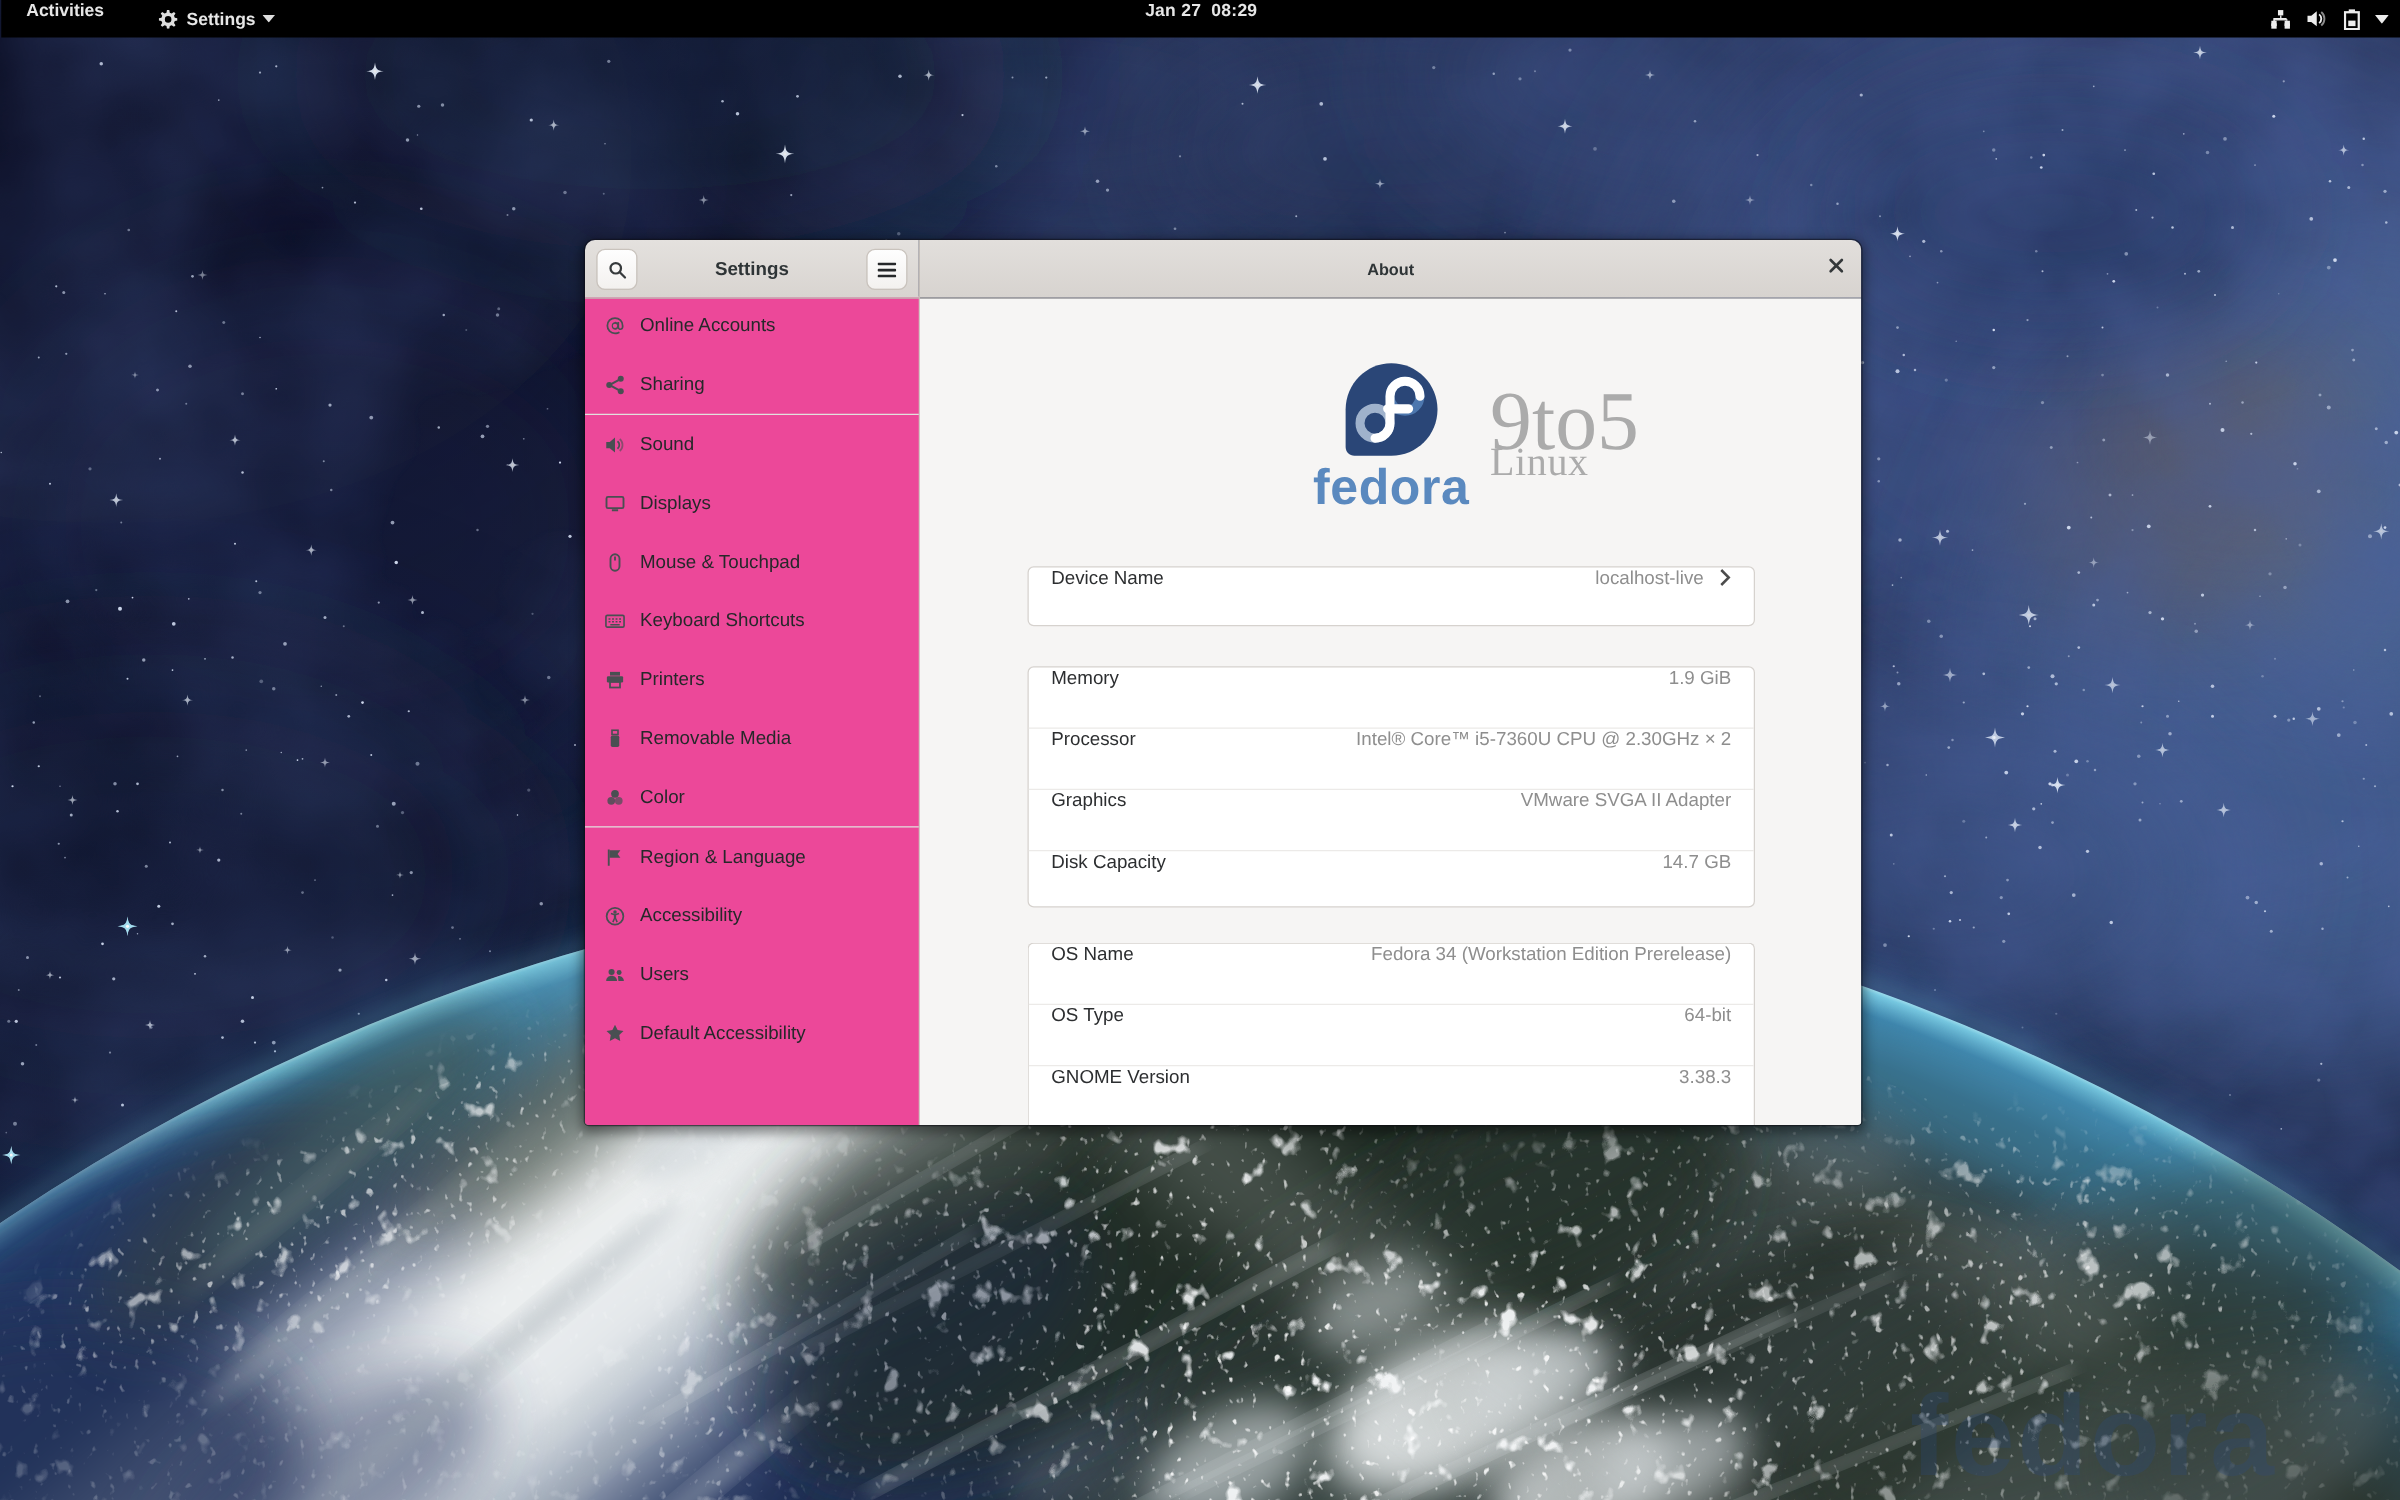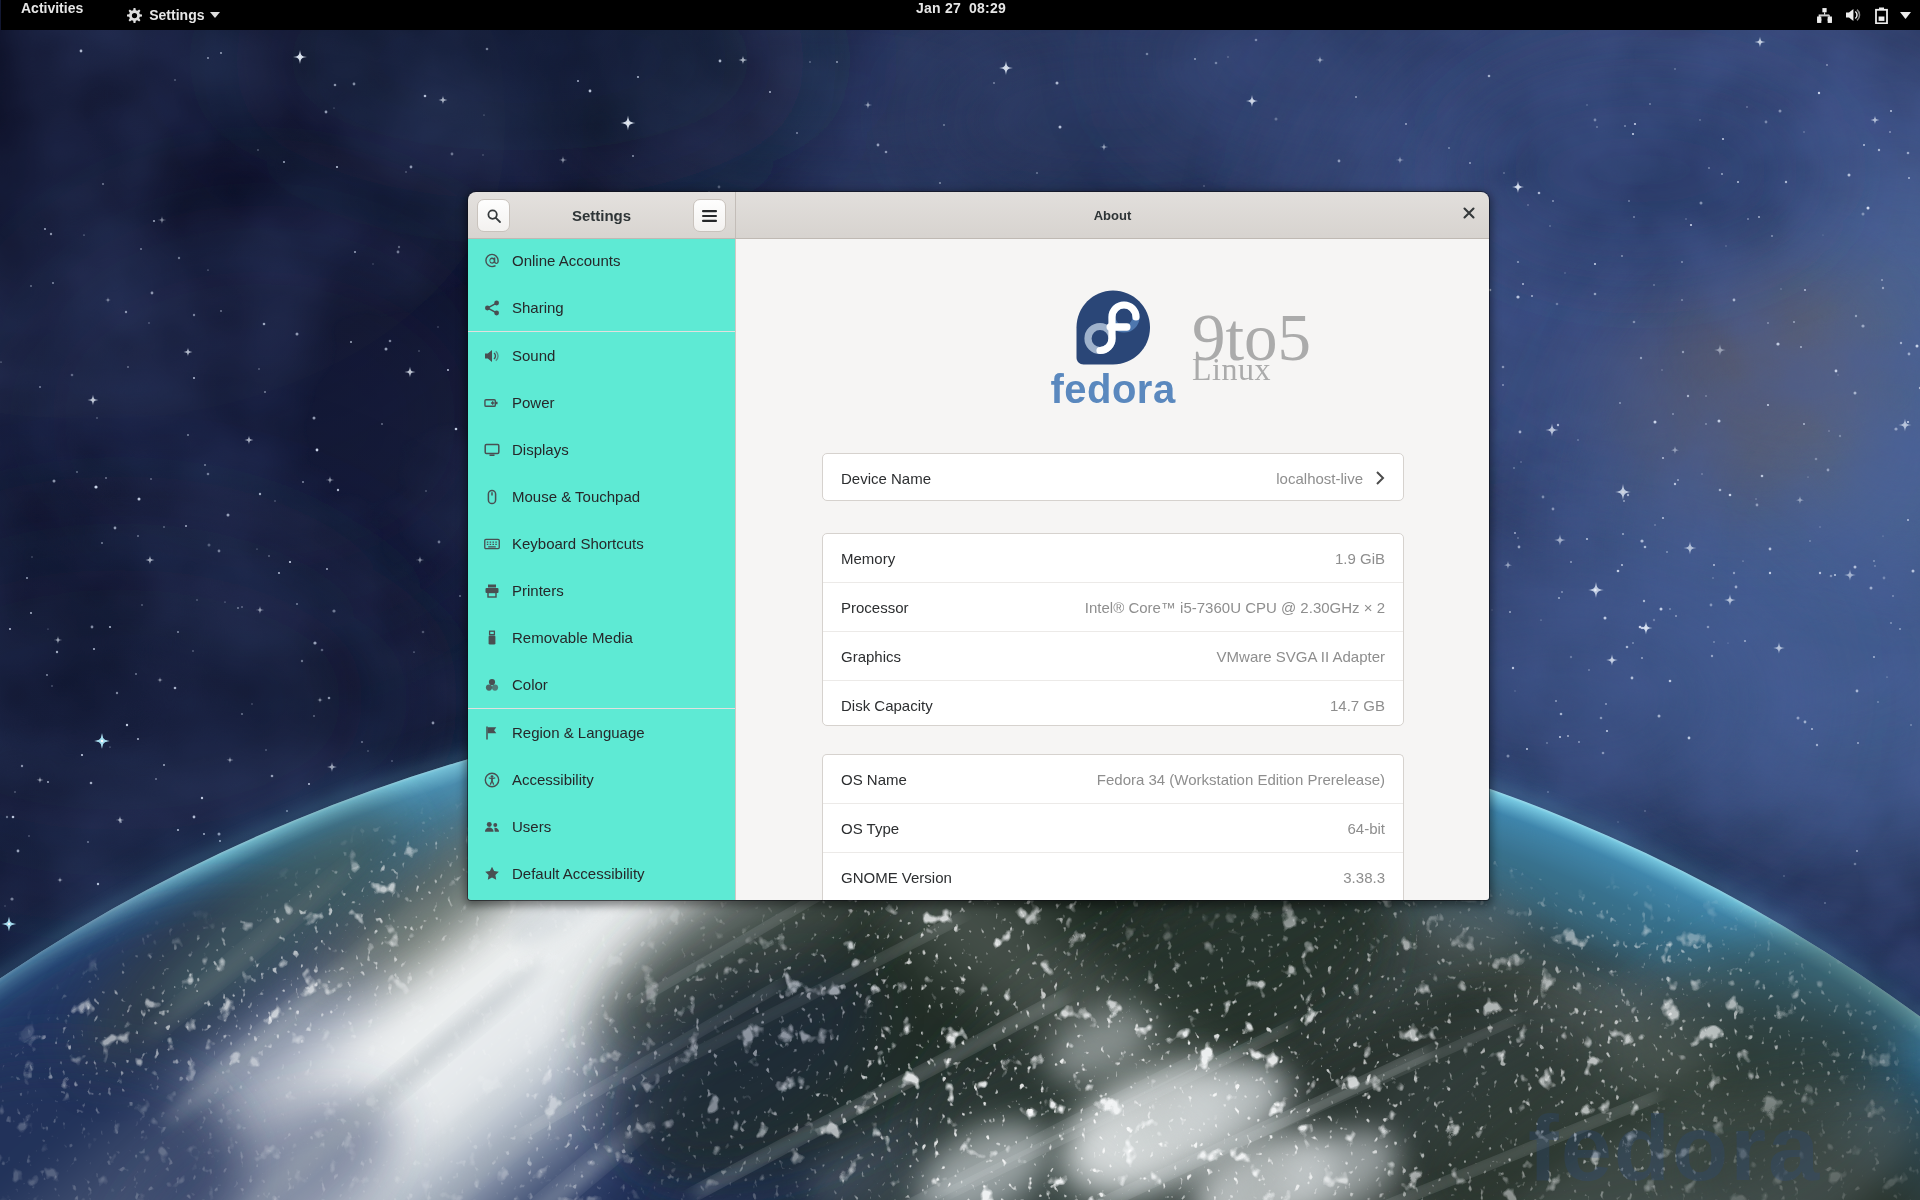--- a/index.html
+++ b/index.html
@@ -26,35 +26,35 @@
     position:relative;display:flex;align-items:center;justify-content:center;}
   .hbtn{width:33px;height:33px;border-radius:7px;background:linear-gradient(#fefefe,#f3f1ef);
     border:1px solid #c9c3bd;box-sizing:border-box;display:flex;align-items:center;justify-content:center;}
   #btn-search{position:absolute;left:9px;top:7px;}
   #btn-menu{position:absolute;right:9px;top:7px;}
   #hdr-l .title{width:100%;text-align:center;font-weight:700;font-size:15px;color:#2e3436;}
   #hdr-r .title{font-weight:700;font-size:13px;color:#2e3436;}
   #btn-close{position:absolute;right:12px;top:50%;transform:translateY(-50%);}
   
   #winbody{flex:1;display:flex;min-height:0;}
-  #sidebar{width:268px;flex:none;background:#5eead4;border-right:1px solid #cfc9c4;
+  #sidebar{width:268px;flex:none;background:#ec4899;border-right:1px solid #cfc9c4;
     box-sizing:border-box;padding-top:0;margin-top:-2px;}
   .srow{height:47px;display:flex;align-items:center;padding-left:16px;}
   .srow .ic{width:16px;height:16px;flex:none;display:flex;align-items:center;justify-content:center;color:#494f52;}
   .srow .lbl{margin-left:12px;font-size:15px;color:#26282a;}
   .ssep{height:1px;background:#e2e0de;margin:0;}
   #panel{flex:1;background:#f6f5f4;position:relative;}
   
   #logo{position:absolute;left:0;right:0;top:50px;display:flex;justify-content:center;}
   #ninetofive{position:absolute;left:456px;top:72px;color:#ababab;
     font-family:"Liberation Serif",serif;line-height:.8;}
   
   .card{position:absolute;left:86px;width:582px;background:#fff;border:1px solid #d6d2ce;
     border-radius:5px;box-sizing:border-box;}
-  .crow{height:48px;display:flex;align-items:center;padding:0 18px;border-top:1px solid #eceae8;}
+  .crow{height:48px;display:flex;padding:0 18px;border-top:1px solid #eceae8;}
   .crow:first-child{border-top:none;}
   .crow .k{font-size:15px;color:#2c2e30;}
   .crow .v{margin-left:auto;font-size:15px;color:#8e8e8e;}
   #card1{top:214px;height:48px;}
   #card2{top:294px;height:193px;}
   #card3{top:515px;height:146px;border-bottom:none;border-radius:5px 5px 0 0;overflow:hidden;}
 </style>
 </head>
 <body>
 <div id="stage">
@@ -1085,30 +1085,20 @@
               <svg width="16" height="16" viewBox="0 0 16 16">
                 <path d="M1 5.5h2.8L8 2v12L3.8 10.5H1z" fill="#494f52"></path>
                 <path d="M10 5a3.8 3.8 0 0 1 0 6" stroke="#494f52" stroke-width="1.4" fill="none"></path>
                 <path d="M11.8 3.2a6.3 6.3 0 0 1 0 9.6" stroke="#494f52" stroke-width="1.4" fill="none" opacity=".6"></path>
               </svg>
             </span>
             <span class="lbl">Sound</span>
           </div>
 <div class="srow">
             <span class="ic">
-              <svg width="17" height="16" viewBox="0 0 17 16">
-                <rect x="1" y="4.5" width="11" height="7" rx="1.2" fill="none" stroke="#494f52" stroke-width="1.5"></rect>
-                <rect x="12.6" y="6.7" width="1.8" height="2.6" fill="#494f52"></rect>
-                <path d="M9.2 6.2v3.6M7.4 8h3.6" stroke="#494f52" stroke-width="1.4"></path>
-              </svg>
-            </span>
-            <span class="lbl">Power</span>
-          </div>
-<div class="srow">
-            <span class="ic">
               <svg width="16" height="16" viewBox="0 0 16 16">
                 <rect x="1.2" y="2.5" width="13.6" height="9" rx="1.2" fill="none" stroke="#494f52" stroke-width="1.5"></rect>
                 <rect x="5.5" y="12.4" width="5" height="1.6" fill="#494f52"></rect>
               </svg>
             </span>
             <span class="lbl">Displays</span>
           </div>
 <div class="srow">
             <span class="ic">
               <svg width="16" height="16" viewBox="0 0 16 16">

